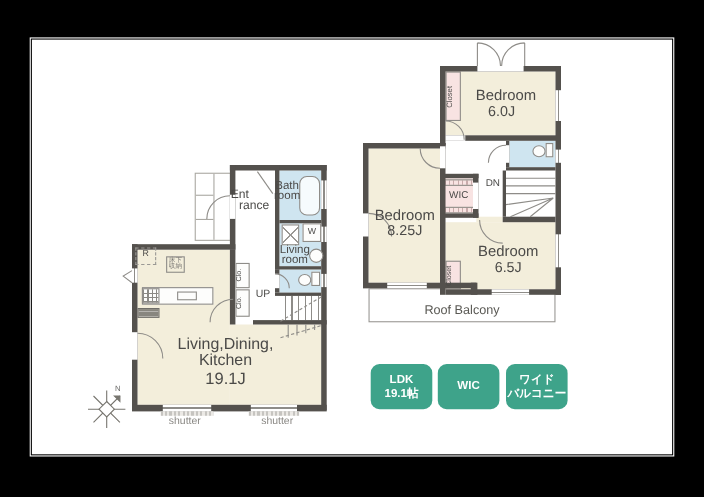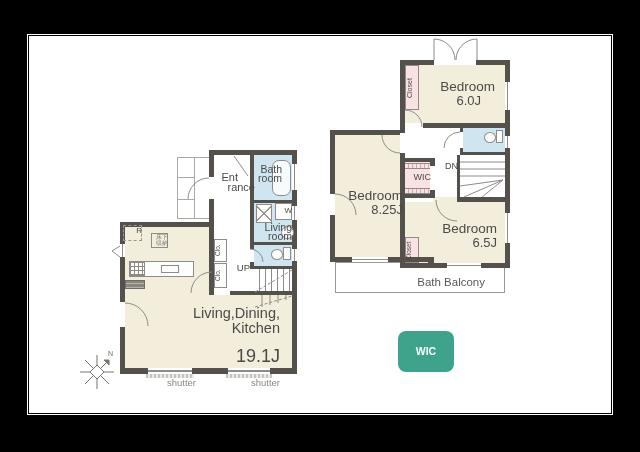--- a/index.html
+++ b/index.html
@@ -7,21 +7,21 @@
   #stage{position:absolute;left:0;top:0;width:640px;height:452px}
   .canvas{position:absolute;left:29px;top:36px;width:582px;height:377px;background:#fff;box-shadow:0 0 0 1px #000,0 0 0 2px #fff}
   .wall{position:absolute;background:var(--wall)}
   .room{position:absolute;background:var(--room)}
   .wet{position:absolute;background:var(--wet)}
   .pink{position:absolute;background:var(--closet);border:1px solid var(--line);box-sizing:border-box}
   .gap{position:absolute;background:#fff}
   .winh{position:absolute;background:linear-gradient(to bottom,#fff 0 40%,var(--line) 40% 60%,#fff 60%)}
   .winv{position:absolute;background:linear-gradient(to right,#fff 0 40%,var(--line) 40% 60%,#fff 60%)}
   .fix{position:absolute;border:1px solid var(--line);box-sizing:border-box;background:#fdfdfc}
-  .lbl{position:absolute;color:var(--text);text-align:right;line-height:1.08;white-space:nowrap}
+  .lbl{position:absolute;color:var(--text);text-align:center;line-height:1.08;white-space:nowrap}
   .left{text-align:left}
   .vlbl{position:absolute;color:var(--text);writing-mode:vertical-rl;transform:rotate(180deg);text-align:center;line-height:1}
   .treads{position:absolute;background:#fff repeating-linear-gradient(90deg,transparent 0 5px,var(--line) 5px 6px)}
   .stove{position:absolute;background:repeating-linear-gradient(0deg,#8c8a86 0 1px,transparent 1px 4px),repeating-linear-gradient(90deg,#8c8a86 0 1px,transparent 1px 4px);border:1px solid var(--line);box-sizing:border-box}
   .cup{position:absolute;background:repeating-linear-gradient(0deg,#b5b3af 0 1px,#88867f 1px 4px);border:1px solid #6f6d69;box-sizing:border-box}
   .wicstrip{position:absolute;background:repeating-linear-gradient(90deg,#c9abab 0 1px,transparent 1px 4px);border-top:1px solid var(--line);border-bottom:1px solid var(--line);box-sizing:border-box}
   .shut{position:absolute;background:repeating-linear-gradient(90deg,#c6c4c0 0 2px,#ebe9e5 2px 4px)}
   .outline{position:absolute;border:1px solid #aaa8a2;box-sizing:border-box;background:#fff}
   .badge{position:absolute;width:56px;height:41px;border-radius:8px;background:var(--badge);color:#fff;display:flex;flex-direction:column;align-items:center;justify-content:center;font-size:10.5px;font-weight:bold;line-height:13px;text-align:center}
   .badge span:empty{display:none}
@@ -156,47 +156,55 @@
     </g>
     <g stroke="#77756f" fill="none" stroke-width="1">
       <path d="M97,355 L97,389 M80,372 L114,372 M85,360 L109,384 M109,360 L85,384"></path>
       <path d="M97,365 L104,372 L97,379 L90,372 Z" fill="#ffffff"></path>
       <path d="M109,360 L104,360 L109,365 Z" fill="#77756f"></path>
     </g>
   </svg>
 
   <div class="lbl" style="left:130px;top:321px;width:150px;font-size:14.5px">Kitchen</div>
   <div class="lbl" style="left:130px;top:306px;width:150px;font-size:14.5px">Living,Dining,</div>
-  <div class="lbl" style="left:130px;top:347px;width:150px;font-size:18px">19.1J</div>
+  <div class="lbl" style="left:130px;top:337px;width:150px;font-size:15px">19.1J</div>
   <div class="lbl" style="left:198px;top:172px;width:40px;font-size:11px">Ent</div>
   <div class="lbl" style="left:207px;top:182px;width:48px;font-size:11px">rance</div>
   <div class="lbl" style="left:240px;top:164px;width:42px;font-size:10.5px">Bath</div>
   <div class="lbl" style="left:240px;top:173px;width:42px;font-size:10.5px">room</div>
   <div class="lbl" style="left:244px;top:222px;width:48px;font-size:10.5px">Living</div>
   <div class="lbl" style="left:244px;top:231px;width:48px;font-size:10.5px">room</div>
   <div class="lbl" style="left:275px;top:207px;width:17px;font-size:8px">W</div>
   <div class="lbl" style="left:123px;top:227px;width:19px;font-size:8px">R</div>
   <div class="lbl" style="left:151px;top:234px;width:17px;font-size:6px;color:#7a7874">床下</div>
   <div class="lbl" style="left:151px;top:240px;width:17px;font-size:6px;color:#7a7874">収納</div>
   <div class="vlbl" style="left:215px;top:240px;width:11px;height:21px;font-size:6.5px">Clo.</div>
   <div class="vlbl" style="left:215px;top:264px;width:11px;height:23px;font-size:6.5px">Clo.</div>
   <div class="lbl" style="left:228px;top:263px;width:22px;font-size:9.5px">UP</div>
   <div class="lbl" style="left:140px;top:378px;width:56px;font-size:9.5px;color:#8a8884">shutter</div>
   <div class="lbl" style="left:224px;top:378px;width:56px;font-size:9.5px;color:#8a8884">shutter</div>
 
   <div class="lbl" style="left:425px;top:80px;width:70px;font-size:13.5px">Bedroom</div>
-  <div class="lbl" style="left:411px;top:94px;width:70px;font-size:13px">6.0J</div>
+  <div class="lbl" style="left:421px;top:94px;width:70px;font-size:13px">6.0J</div>
   <div class="lbl" style="left:333px;top:189px;width:70px;font-size:13.5px">Bedroom</div>
   <div class="lbl" style="left:333px;top:203px;width:70px;font-size:13px">8.25J</div>
   <div class="lbl" style="left:427px;top:222px;width:70px;font-size:13.5px">Bedroom</div>
   <div class="lbl" style="left:427px;top:236px;width:70px;font-size:13px">6.5J</div>
   <div class="lbl" style="left:403px;top:173px;width:28px;font-size:9px">WIC</div>
   <div class="vlbl" style="left:406px;top:68px;width:12px;height:40px;font-size:7px">Closet</div>
   <div class="vlbl" style="left:406px;top:239px;width:12px;height:23px;font-size:6.5px">Closet</div>
   <div class="lbl" style="left:438px;top:162px;width:20px;font-size:9px">DN</div>
-  <div class="lbl" style="left:355px;top:276px;width:130px;font-size:11.5px;color:#5a5954">Bath Balcony</div>
+  <div class="lbl" style="left:355px;top:276px;width:130px;font-size:11.5px;color:#5a5954">Roof Balcony</div>
   <div class="lbl" style="left:101px;top:350px;width:12px;font-size:7px;color:#6a6a68">N</div>
 
+  <div class="badge" style="left:337px;top:331px">
+    <span>LDK</span>
+    <span>19.1帖</span>
+  </div>
   <div class="badge" style="left:398px;top:331px">
     <span>WIC</span>
 
   </div>
+  <div class="badge" style="left:460px;top:331px">
+    <span>ワイド</span>
+    <span>バルコニー</span>
+  </div>
 </div>
 
 </body></html>

